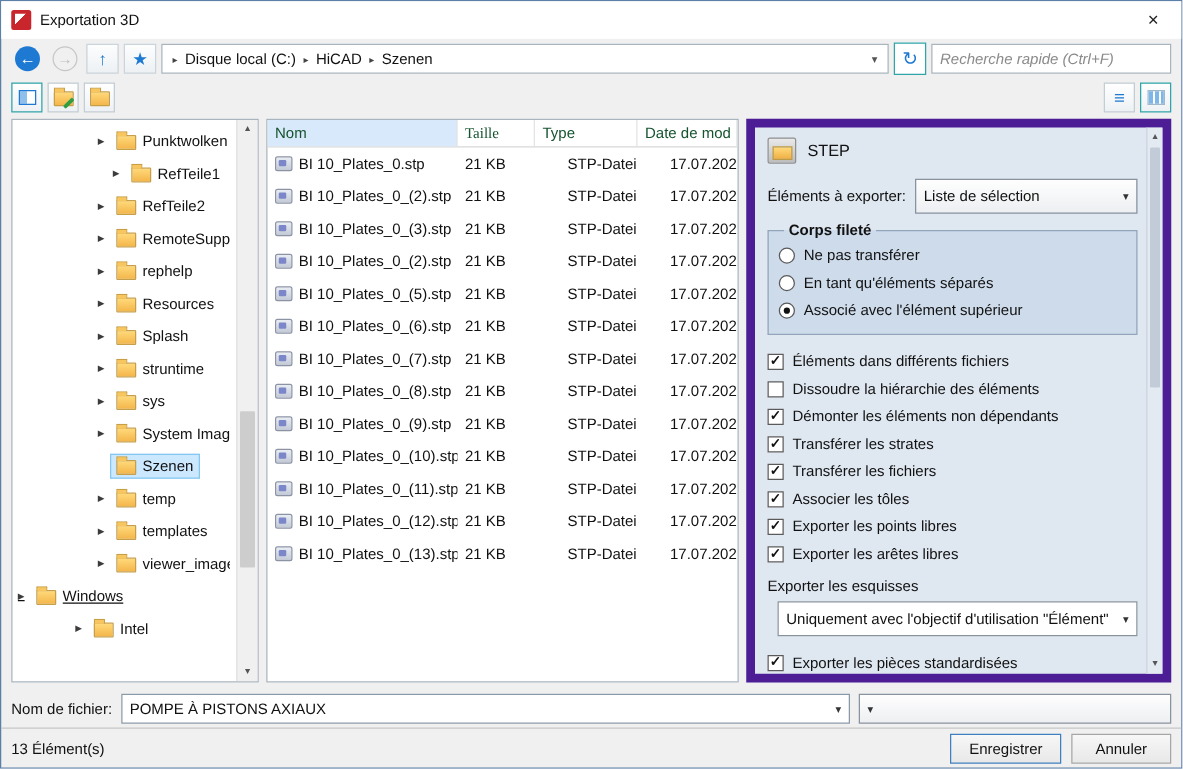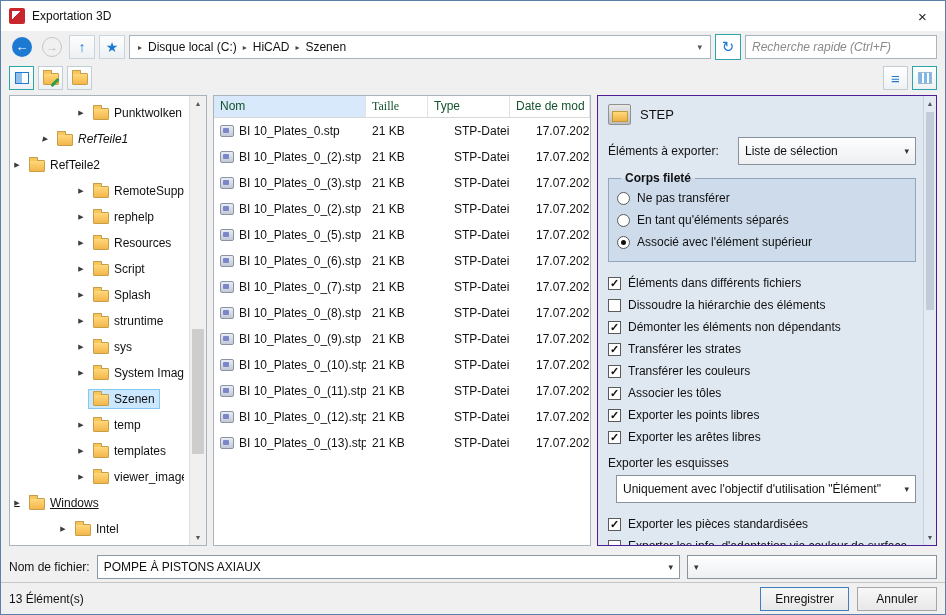--- a/index.html
+++ b/index.html
@@ -71,21 +71,21 @@
   .col-h.sorted{background:#d7e9fa;}
   .col-h.last{flex:1;}
   .file-body{flex:1;overflow:hidden;}
   .file-row{display:flex;height:26px;align-items:center;}
   .cell{padding:0 6px;overflow:hidden;white-space:nowrap;display:flex;align-items:center;gap:5px;flex:0 0 auto;}
   .cell.last{flex:1;}
   .file-ico{width:14px;height:12px;background:linear-gradient(#e9edf3,#c3cad6);border:1px solid #8b93a5;border-radius:2px;position:relative;flex:0 0 auto;}
   .file-ico::after{content:"";position:absolute;left:2px;top:2px;width:6px;height:5px;background:#7c87c9;border-radius:1px;}
 
   
-  .options{width:340px;flex:0 0 auto;background:#dfe7f1;border:1px solid #4c1d95;position:relative;padding:8px 20px 8px 10px;overflow:hidden;}
+  .options{width:340px;flex:0 0 auto;background:#dfe7f1;border:7px solid #4c1d95;position:relative;padding:8px 20px 8px 10px;overflow:hidden;}
   .opt-header{display:flex;align-items:center;gap:9px;margin-bottom:12px;}
   .step-ico{width:23px;height:21px;background:linear-gradient(#e9e9e9,#bdbdbd);border:1px solid #909090;border-radius:2px;position:relative;flex:0 0 auto;}
   .step-ico::after{content:"";position:absolute;left:3px;bottom:2px;width:14px;height:9px;background:linear-gradient(#ffd97a,#f0b044);border:1px solid #c09a40;}
   .opt-title{font-size:13px;}
   .opt-row{display:flex;align-items:center;margin-bottom:6px;gap:6px;}
   .opt-label{flex:1;}
   .combo{height:28px;border:1px solid #89939e;background:linear-gradient(#fefefe,#edeff2);display:flex;align-items:center;padding:0 6px;gap:5px;min-width:0;}
   .combo-text{flex:1;overflow:hidden;white-space:nowrap;}
   .combo-caret{font-size:9px;color:#333;flex:0 0 auto;}
   .combo.elements{width:178px;flex:0 0 auto;}
@@ -176,28 +176,28 @@
 
     <div class="tree-panel">
       <div class="tree-list">
           <div class="tree-row" style="padding-left: 64px;">
             <span class="expander">▶</span>
             <span class="row-inner">
               <span class="folder-ico"></span>
               <span class="tree-label">Punktwolken</span>
             </span>
           </div>
-          <div class="tree-row" style="padding-left: 28px; font-style: italic;">
+          <div class="tree-row" style="padding-left: 76px;">
             <span class="expander">▶</span>
             <span class="row-inner">
               <span class="folder-ico"></span>
               <span class="tree-label">RefTeile1</span>
             </span>
           </div>
-          <div class="tree-row" style="">
+          <div class="tree-row" style="padding-left: 64px;">
             <span class="expander">▶</span>
             <span class="row-inner">
               <span class="folder-ico"></span>
               <span class="tree-label">RefTeile2</span>
             </span>
           </div>
           <div class="tree-row" style="padding-left: 64px;">
             <span class="expander">▶</span>
             <span class="row-inner">
               <span class="folder-ico"></span>
@@ -209,27 +209,20 @@
             <span class="row-inner">
               <span class="folder-ico"></span>
               <span class="tree-label">rephelp</span>
             </span>
           </div>
           <div class="tree-row" style="padding-left: 64px;">
             <span class="expander">▶</span>
             <span class="row-inner">
               <span class="folder-ico"></span>
               <span class="tree-label">Resources</span>
-            </span>
-          </div>
-          <div class="tree-row" style="padding-left: 64px;">
-            <span class="expander">▶</span>
-            <span class="row-inner">
-              <span class="folder-ico"></span>
-              <span class="tree-label">Script</span>
             </span>
           </div>
           <div class="tree-row" style="padding-left: 64px;">
             <span class="expander">▶</span>
             <span class="row-inner">
               <span class="folder-ico"></span>
               <span class="tree-label">Splash</span>
             </span>
           </div>
           <div class="tree-row" style="padding-left: 64px;">
@@ -472,21 +465,21 @@
           <div class="check-row">
             <span class="checkbox">✓</span>
             <span>Démonter les éléments non dépendants</span>
           </div>
           <div class="check-row">
             <span class="checkbox">✓</span>
             <span>Transférer les strates</span>
           </div>
           <div class="check-row">
             <span class="checkbox">✓</span>
-            <span>Transférer les couleurs</span>
+            <span>Transférer les fichiers</span>
           </div>
           <div class="check-row">
             <span class="checkbox">✓</span>
             <span>Associer les tôles</span>
           </div>
           <div class="check-row">
             <span class="checkbox">✓</span>
             <span>Exporter les points libres</span>
           </div>
           <div class="check-row">

